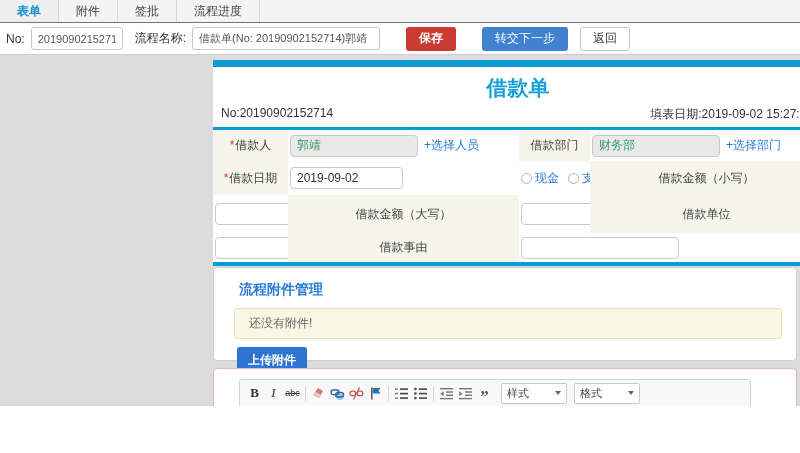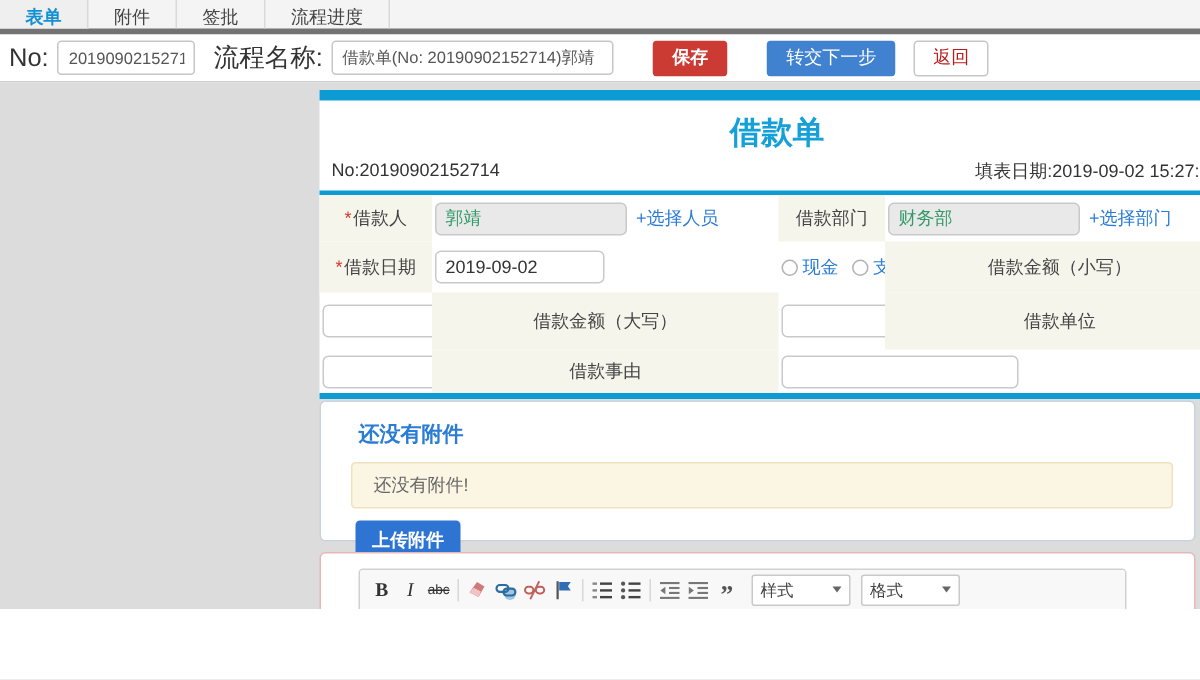--- a/index.html
+++ b/index.html
@@ -3,39 +3,39 @@
 <meta charset="utf-8">
 <style>
   * { box-sizing: border-box; }
   html,body { margin:0; padding:0; }
   body {
     width:800px; height:453px; overflow:hidden; position:relative;
     font-family:"Liberation Sans","DejaVu Sans",sans-serif;
     background:#fff; font-size:12px; color:#333;
   }
   
-  .tabbar { height:23px; background:#f4f4f4; border-bottom:4px solid #737373; display:flex; }
+  .tabbar { height:23px; background:#f4f4f4; border-bottom:1px solid #737373; display:flex; }
   .tab { padding:0 17px; font-size:12px; line-height:22px; color:#444;
          border-right:1px solid #d9d9d9; cursor:pointer; white-space:nowrap; }
   .tab.active { color:#1590d2; font-weight:bold; background:#efefef; }
   
   .toolbar { height:32px; background:#fff; border-bottom:1px solid #cfcfcf;
              display:flex; align-items:center; padding-left:6px; }
-  .tb-label { font-size:17px; color:#333; margin-right:6px; white-space:nowrap; }
+  .tb-label { font-size:12px; color:#333; margin-right:6px; white-space:nowrap; }
   .tb-input { height:23px; border:1px solid #c6c6c6; border-radius:3px;
               font-size:11px; color:#555; padding:0 6px; background:#fff;
               font-family:"Liberation Sans","DejaVu Sans",sans-serif; }
   .tb-input.no { width:92px; margin-right:12px; }
   .tb-input.pname { width:188px; }
   .btn { height:24px; border-radius:3px; font-size:12px; border:1px solid transparent;
          padding:0 12px; cursor:pointer; white-space:nowrap;
          font-family:"Liberation Sans","DejaVu Sans",sans-serif; }
   .btn-save { background:#cb3a33; color:#fff; font-weight:bold; margin-left:26px; }
   .btn-next { background:#4082d0; color:#fff; margin-left:26px; }
-  .btn-back { background:#fff; color:#b91c1c; border-color:#c6c6c6; margin-left:12px; }
+  .btn-back { background:#fff; color:#404040; border-color:#c6c6c6; margin-left:12px; }
   
   .content { position:relative; height:351px; background:#dcdcdc; overflow:hidden; }
   .panel { position:absolute; left:213px; top:5px; width:610px; background:#fff; }
   .bar-top { height:7px; background:#0c9bd3; }
   .panel-title { text-align:center; font-size:21px; font-weight:bold; color:#16a0d8;
                  padding:7px 0 3px 0; }
   .meta-row { display:flex; justify-content:space-between; padding:1px 10px 4px 8px;
               font-size:12px; color:#333; white-space:nowrap; }
   .blue-line { height:3px; background:#0c9bd3; }
   .bar-bottom { height:4px; background:#0c9bd3; }
@@ -176,21 +176,21 @@
       </div>
       <div class="fld">
         <input class="inp w158" value="" style="">
       </div>
     </div>
 
     <div class="bar-bottom"></div>
   </div>
 
   <div class="card attach">
-    <div class="card-h blue">还没有附件</div>
+    <div class="card-h blue">流程附件管理</div>
     <div class="alert">还没有附件!</div>
     <button class="upload-btn">上传附件</button>
   </div>
 
   <div class="card opinion">
 
     <div class="editor">
       <div class="ed-toolbar">
         <div class="ed-btn ed-b">B</div>
         <div class="ed-btn ed-i">I</div>

